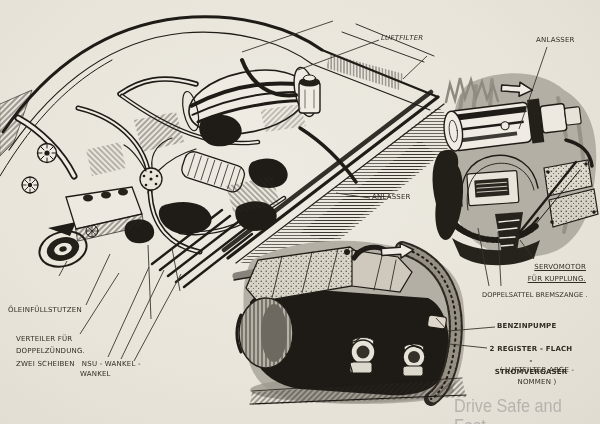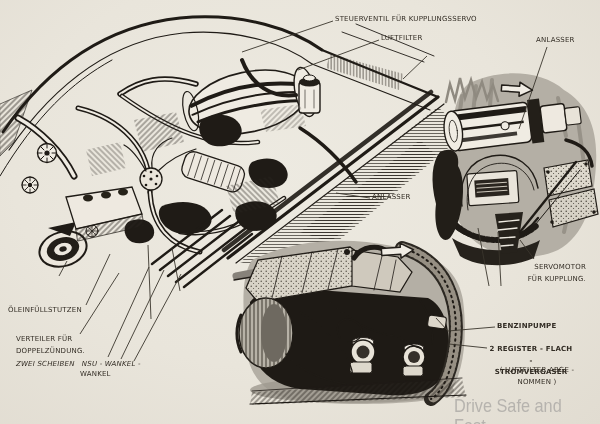--- a/index.html
+++ b/index.html
@@ -10,21 +10,21 @@
   }
   .art{position:absolute;left:0;top:0;width:600px;height:424px;}
   .lbl{
     position:absolute;
     font:7px/11.5px "DejaVu Sans",sans-serif;
     letter-spacing:.2px;color:#322c24;white-space:pre-line;
   }
   .pre{white-space:pre;}
   .tight{font-size:6.7px;letter-spacing:.05px;}
   .ctr{text-align:center;}
-  .rgt{text-align:right;}
+  .rgt{text-align:right;text-decoration:underline;}
   .watermark{
     position:absolute;left:454px;top:396px;
     font:18.5px/1.1 "Liberation Sans",sans-serif;
     color:#b6b3ae;transform:scaleX(.88);transform-origin:0 50%;
   }
 </style>
 </head>
 <body>
 
 <div class="canvas">
@@ -286,31 +286,31 @@
   </g>
 
   <g transform="translate(502,81) rotate(4)">
     <polygon points="0,4 18,4 18,0 31,7 18,14 18,10 0,10" fill="#f0ece4" stroke="#221e19" stroke-width="1.5" stroke-linejoin="round"></polygon>
   </g>
   <g transform="translate(381,244) rotate(-4)">
     <polygon points="0,4.5 19,4.5 19,0.5 32,8 19,15.5 19,11.5 0,11.5" fill="#f0ece4" stroke="#221e19" stroke-width="1.5" stroke-linejoin="round"></polygon>
   </g>
 </svg>
 
-<div class="lbl" style="left:335px;top:14px;">STEUERVENTIL FÜR KUPPLUNGSSERVO</div>
-<div class="lbl" style="left:381px;top:33px;">LUFTFILTER</div>
+<div class="lbl" style="left:381px;top:33px;font-style:italic;">LUFTFILTER</div>
 <div class="lbl" style="left:536px;top:35px;">ANLASSER</div>
 <div class="lbl" style="left:372px;top:192px;">ANLASSER</div>
 <div class="lbl" style="left:8px;top:305px;">ÖLEINFÜLLSTUTZEN</div>
 <div class="lbl" style="left:16px;top:334px;">VERTEILER FÜR
 DOPPELZÜNDUNG.</div>
-<div class="lbl pre" style="left:16px;top:359px;font-style:italic;">ZWEI SCHEIBEN   NSU - WANKEL -</div>
+<div class="lbl pre" style="left:16px;top:359px;">ZWEI SCHEIBEN   NSU - WANKEL -</div>
 <div class="lbl" style="left:80px;top:369px;">WANKEL</div>
 <div class="lbl rgt" style="left:524px;top:262px;width:62px;">SERVOMOTOR
 FÜR KUPPLUNG.</div>
+<div class="lbl tight" style="left:482px;top:290px;">DOPPELSATTEL BREMSZANGE .</div>
 <div class="lbl" style="left:497px;top:321px;font-weight:bold;">BENZINPUMPE</div>
 <div class="lbl ctr" style="left:489px;top:344px;width:84px;font-weight:bold;">2 REGISTER - FLACH -
 STROMVERGASER</div>
 <div class="lbl ctr" style="left:489px;top:365px;width:96px;">( LUFTFILTER ABGE -
 NOMMEN )</div>
 
 <div class="watermark">Drive Safe and Fast</div>
 
 </div>
 

